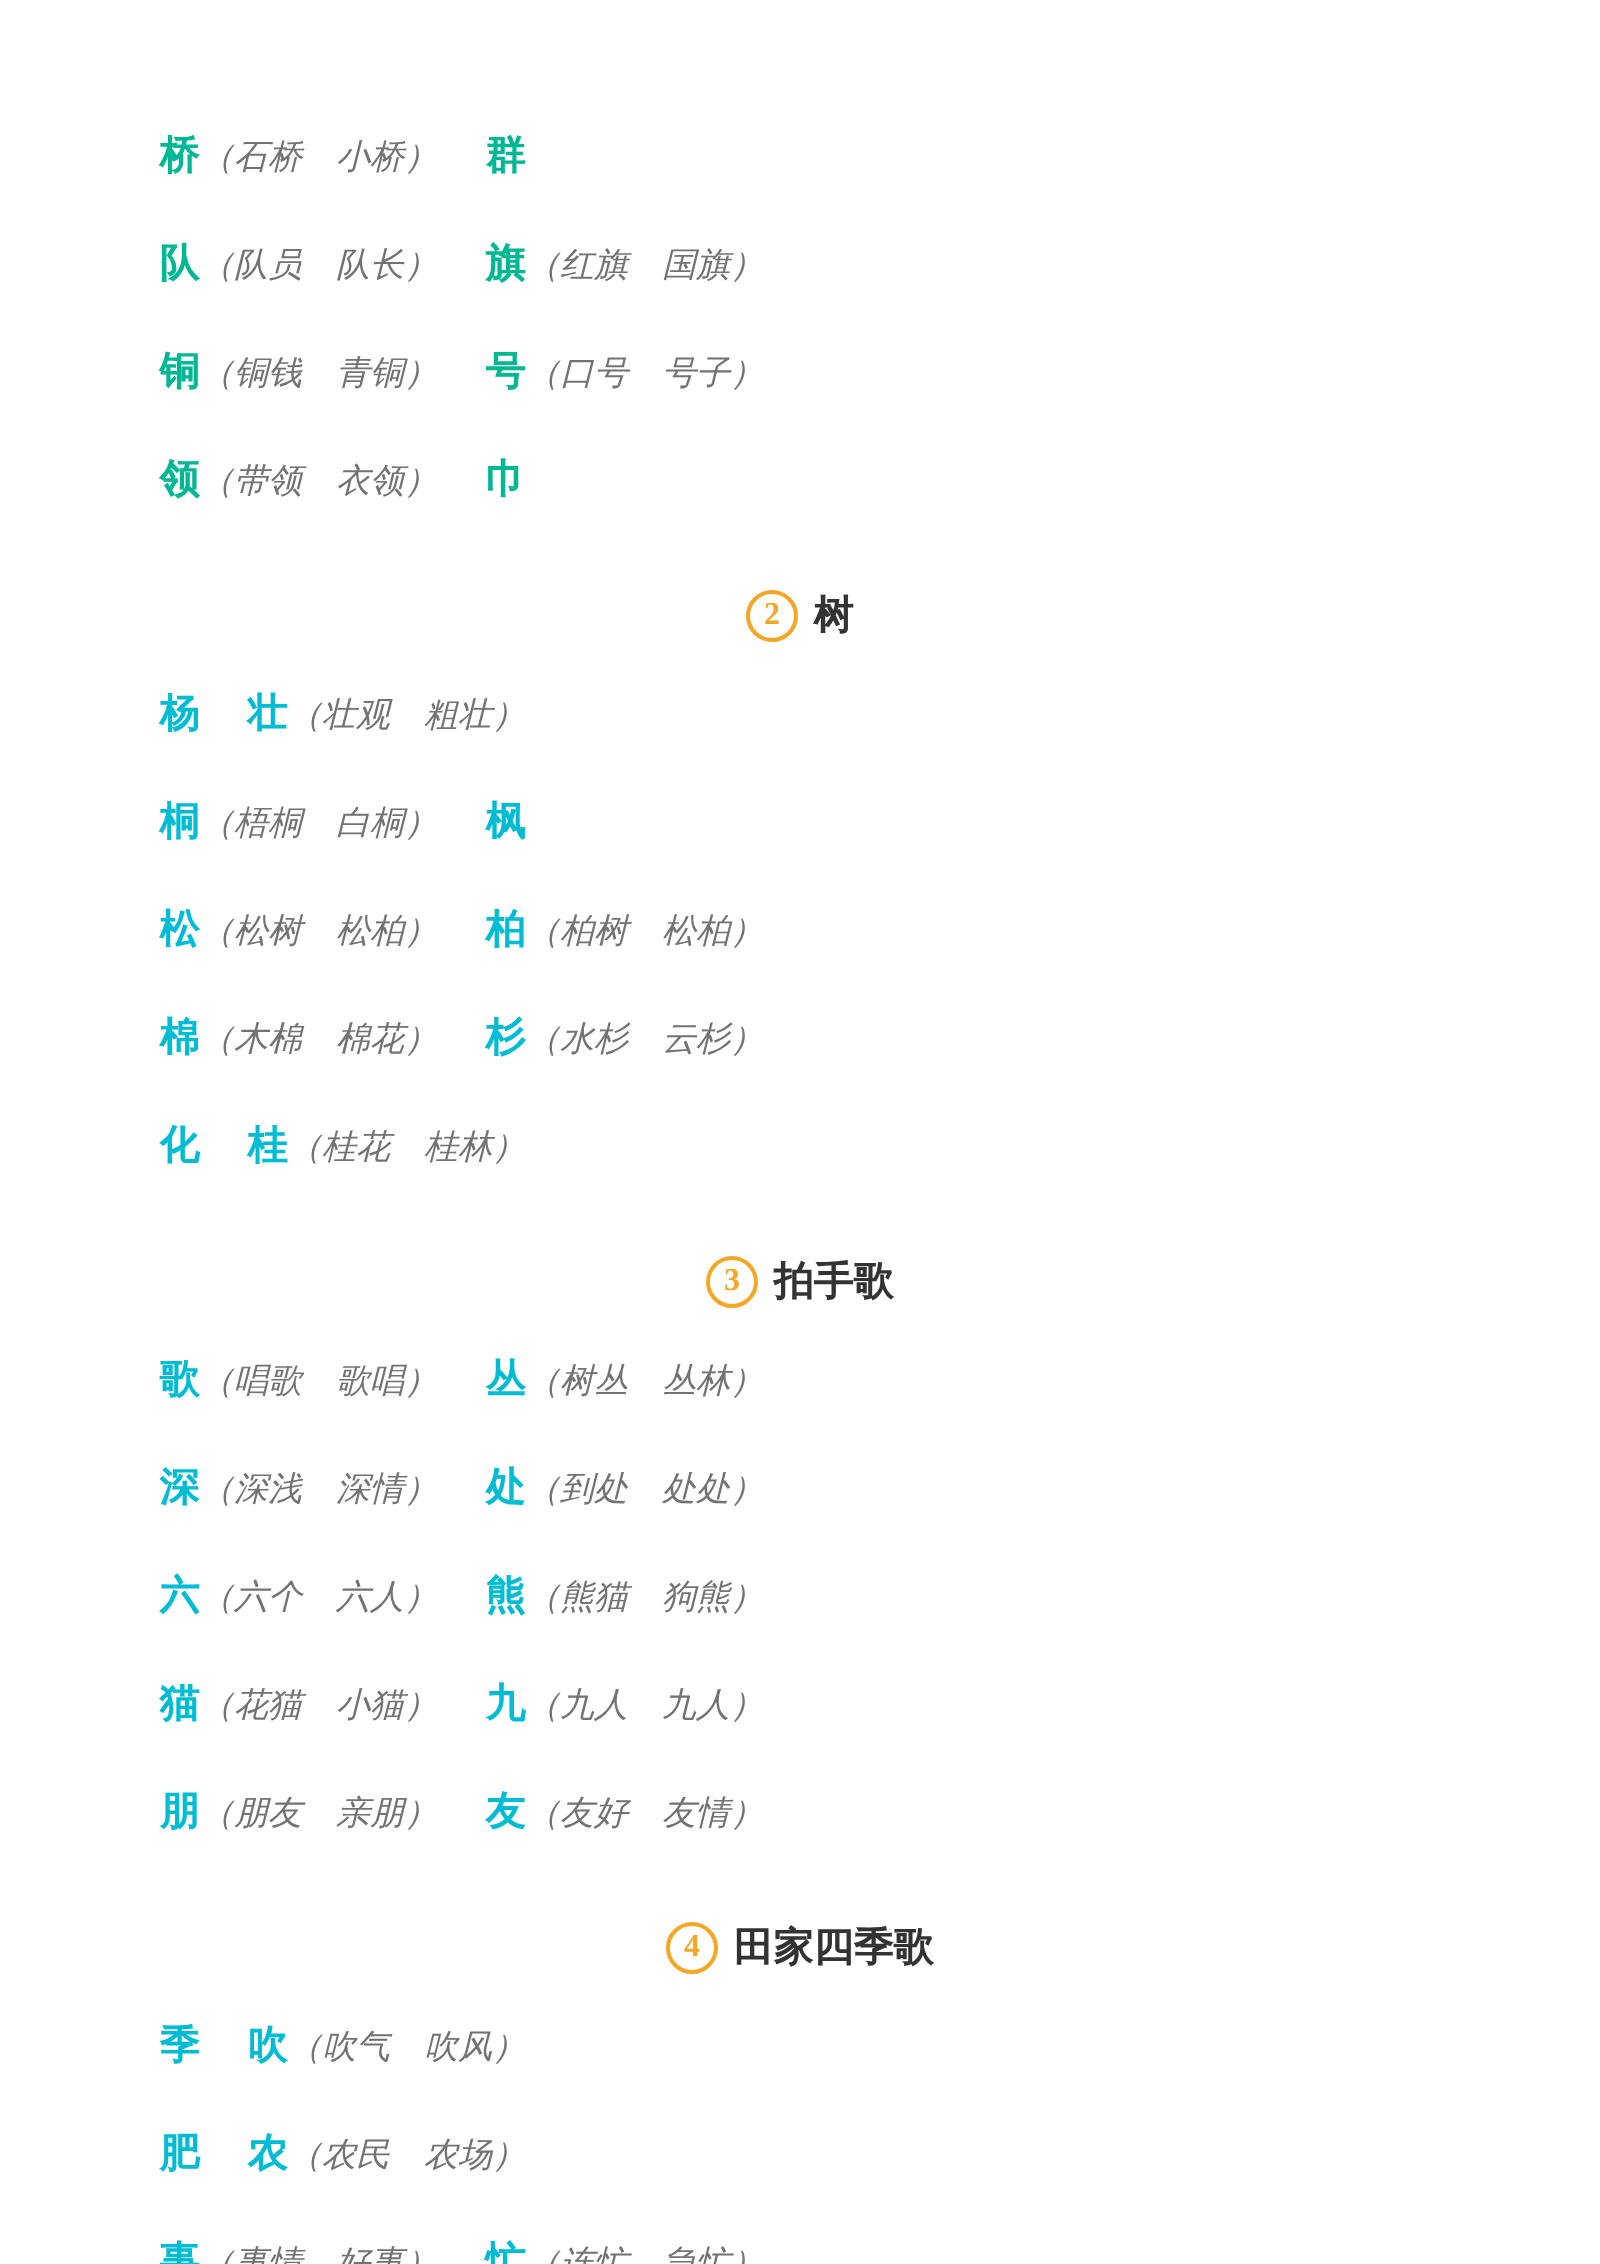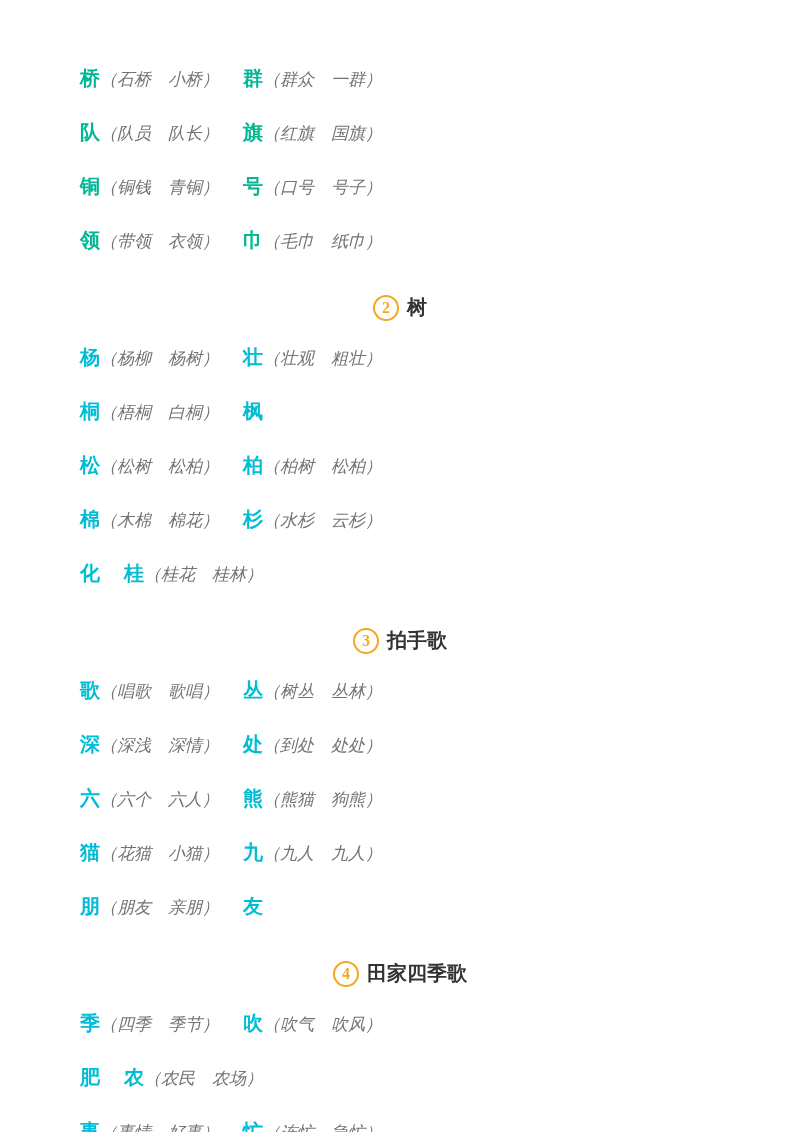--- a/index.html
+++ b/index.html
@@ -76,21 +76,20 @@
 <div>
 
   <div class="section">
     <div class="vocab-row">
       <div class="vocab-item">
         <span class="key-char-green">桥</span>
         <span class="paren-text">（石桥　小桥）</span>
       </div>
       <div class="vocab-item">
         <span class="key-char-green">群</span>
-        <span class="paren-text">（群众　一群）</span>
       </div>
     </div>
     <div class="vocab-row">
       <div class="vocab-item">
         <span class="key-char-green">队</span>
         <span class="paren-text">（队员　队长）</span>
       </div>
       <div class="vocab-item">
         <span class="key-char-green">旗</span>
         <span class="paren-text">（红旗　国旗）</span>
@@ -106,34 +105,32 @@
         <span class="paren-text">（口号　号子）</span>
       </div>
     </div>
     <div class="vocab-row">
       <div class="vocab-item">
         <span class="key-char-green">领</span>
         <span class="paren-text">（带领　衣领）</span>
       </div>
       <div class="vocab-item">
         <span class="key-char-green">巾</span>
-        <span class="paren-text">（毛巾　纸巾）</span>
       </div>
     </div>
   </div>
 
   <div class="section">
     <div class="section-title">
       <span class="section-number">2</span>
       <span class="section-title-text">树</span>
     </div>
     <div class="vocab-row">
       <div class="vocab-item">
         <span class="key-char-blue">杨</span>
-        <span class="paren-text">（杨柳　杨树）</span>
       </div>
       <div class="vocab-item">
         <span class="key-char-blue">壮</span>
         <span class="paren-text">（壮观　粗壮）</span>
       </div>
     </div>
     <div class="vocab-row">
       <div class="vocab-item">
         <span class="key-char-blue">桐</span>
         <span class="paren-text">（梧桐　白桐）</span>
@@ -218,33 +215,33 @@
         <span class="paren-text">（九人　九人）</span>
       </div>
     </div>
     <div class="vocab-row">
       <div class="vocab-item">
         <span class="key-char-blue">朋</span>
         <span class="paren-text">（朋友　亲朋）</span>
       </div>
       <div class="vocab-item">
         <span class="key-char-blue">友</span>
+        <span class="paren-text">（友好　友情）</span>
       </div>
     </div>
   </div>
 
   <div class="section">
     <div class="section-title">
       <span class="section-number">4</span>
       <span class="section-title-text">田家四季歌</span>
     </div>
     <div class="vocab-row">
       <div class="vocab-item">
         <span class="key-char-blue">季</span>
-        <span class="paren-text">（四季　季节）</span>
       </div>
       <div class="vocab-item">
         <span class="key-char-blue">吹</span>
         <span class="paren-text">（吹气　吹风）</span>
       </div>
     </div>
     <div class="vocab-row">
       <div class="vocab-item">
         <span class="key-char-blue">肥</span>
       </div>

